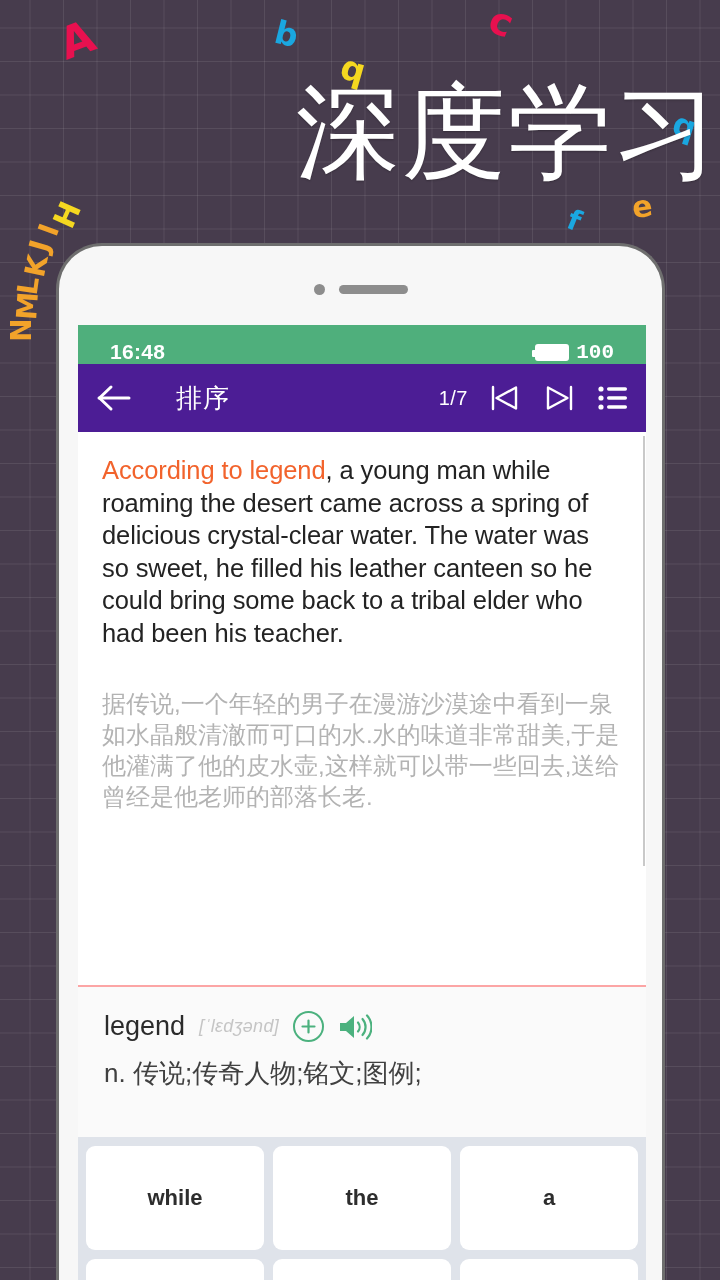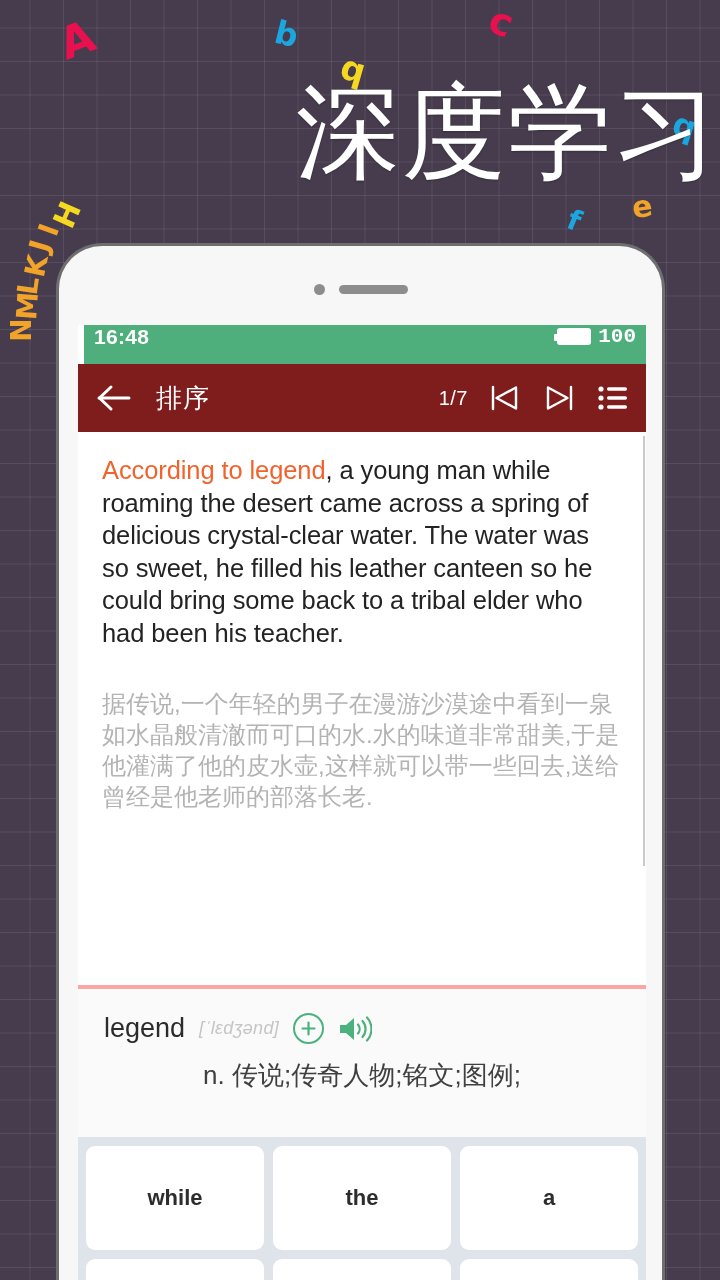--- a/index.html
+++ b/index.html
@@ -69,47 +69,47 @@
     width:568px; height:1018px;
     background:#ffffff;
     overflow:hidden;
     display:flex; flex-direction:column;
   }
 
   
   #status-bar{
     height:39px; flex:0 0 39px;
     background:#4faf7c;
-    display:flex; align-items:flex-start;
-    padding:0 10px;
+    display:flex; align-items:flex-end;
+    padding:0 32px;
     color:#ffffff;
-    margin-left:6px;
   }
   #status-time{ font-size:21px; font-weight:bold; letter-spacing:0.3px; }
   #status-right{ margin-left:auto; display:flex; align-items:center; gap:7px;font-family:Liberation Mono, monospace; }
   .battery{
     position:relative;
     width:34px; height:17px;
     border:2.5px solid #fff; border-radius:3px;
     background:#fff;
   }
   .battery::before{
     content:""; position:absolute;
     left:-5px; top:4px; width:3px; height:7px;
     background:#fff; border-radius:1px 0 0 1px;
   }
   #battery-level{ font-size:21px; font-weight:bold; }
 
   
   #toolbar{
     height:68px; flex:0 0 68px;
-    background:#7f1d1d;
+    background:#4c1d95;
     display:flex; align-items:center;
     padding:0 16px;
     color:#ffffff;
+    gap:20px;
   }
   #back-icon{ width:40px; height:40px; display:flex; align-items:center; justify-content:center; }
   #toolbar-title{ font-size:26px; margin-left:22px; letter-spacing:1px; }
   #toolbar-right{ margin-left:auto; display:flex; align-items:center; gap:20px; }
   #page-indicator{ font-size:20px; letter-spacing:0.5px; }
   .tb-icon{ width:34px; height:34px; display:flex; align-items:center; justify-content:center; }
 
   
   #reading-area{
     flex:1 1 auto;
@@ -135,23 +135,22 @@
   #scroll-track{
     position:absolute; right:1px; top:4px;
     width:2px; height:430px;
     background:#c9c9c9;
   }
 
   
   #dict-area{
     flex:0 0 152px;
     background:#fafafa;
-    border-top:4px solid #fca5a5;
+    border-top:2px solid #fca5a5;
     padding:24px 26px 0 26px;
-    text-align:center;
   }
   #dict-head{ display:flex; align-items:center; gap:14px; }
   #dict-word{ font-size:27px; color:#2b2b2b; }
   #dict-phonetic{ font-size:18px; color:#c5c5c5; letter-spacing:0.3px;font-style:italic; }
   #add-icon{
     width:31px; height:31px; border-radius:50%;
     border:2.2px solid #4bb17e;
     display:flex; align-items:center; justify-content:center;
     flex:0 0 auto;
   }

